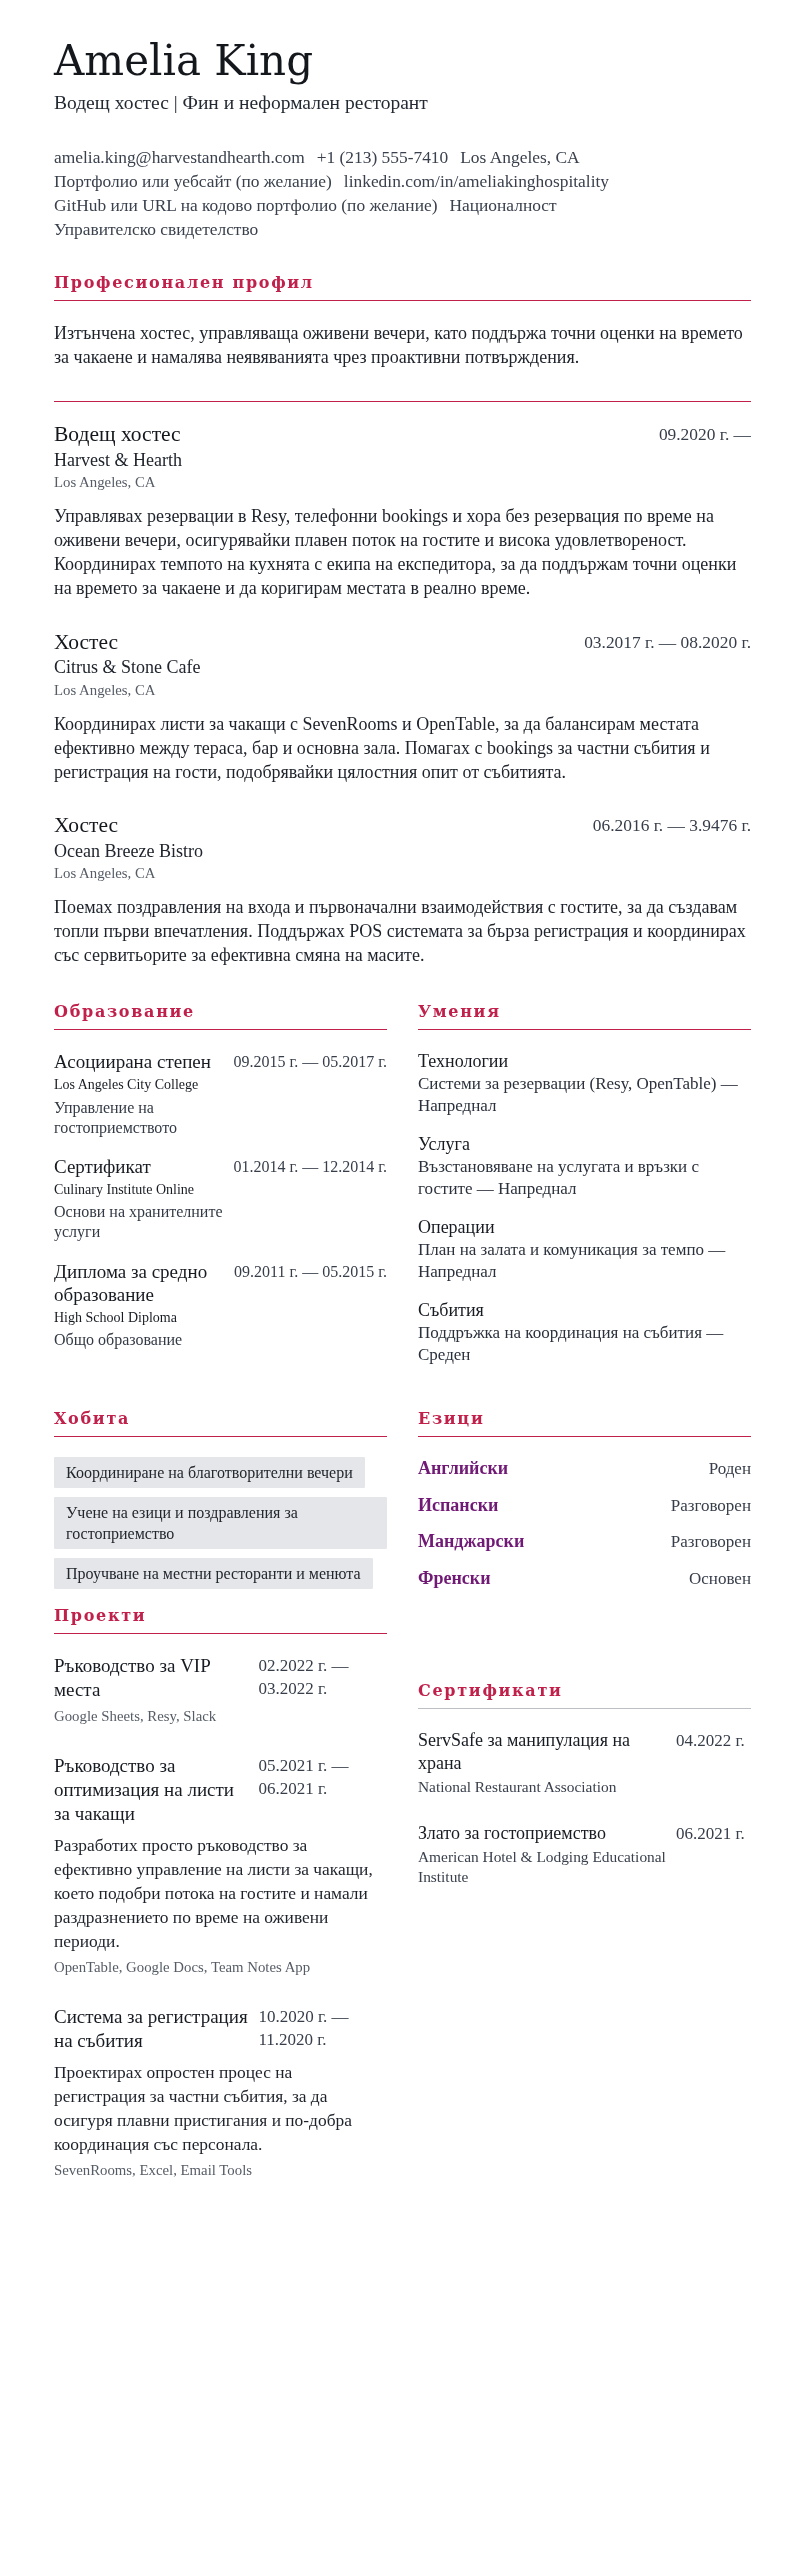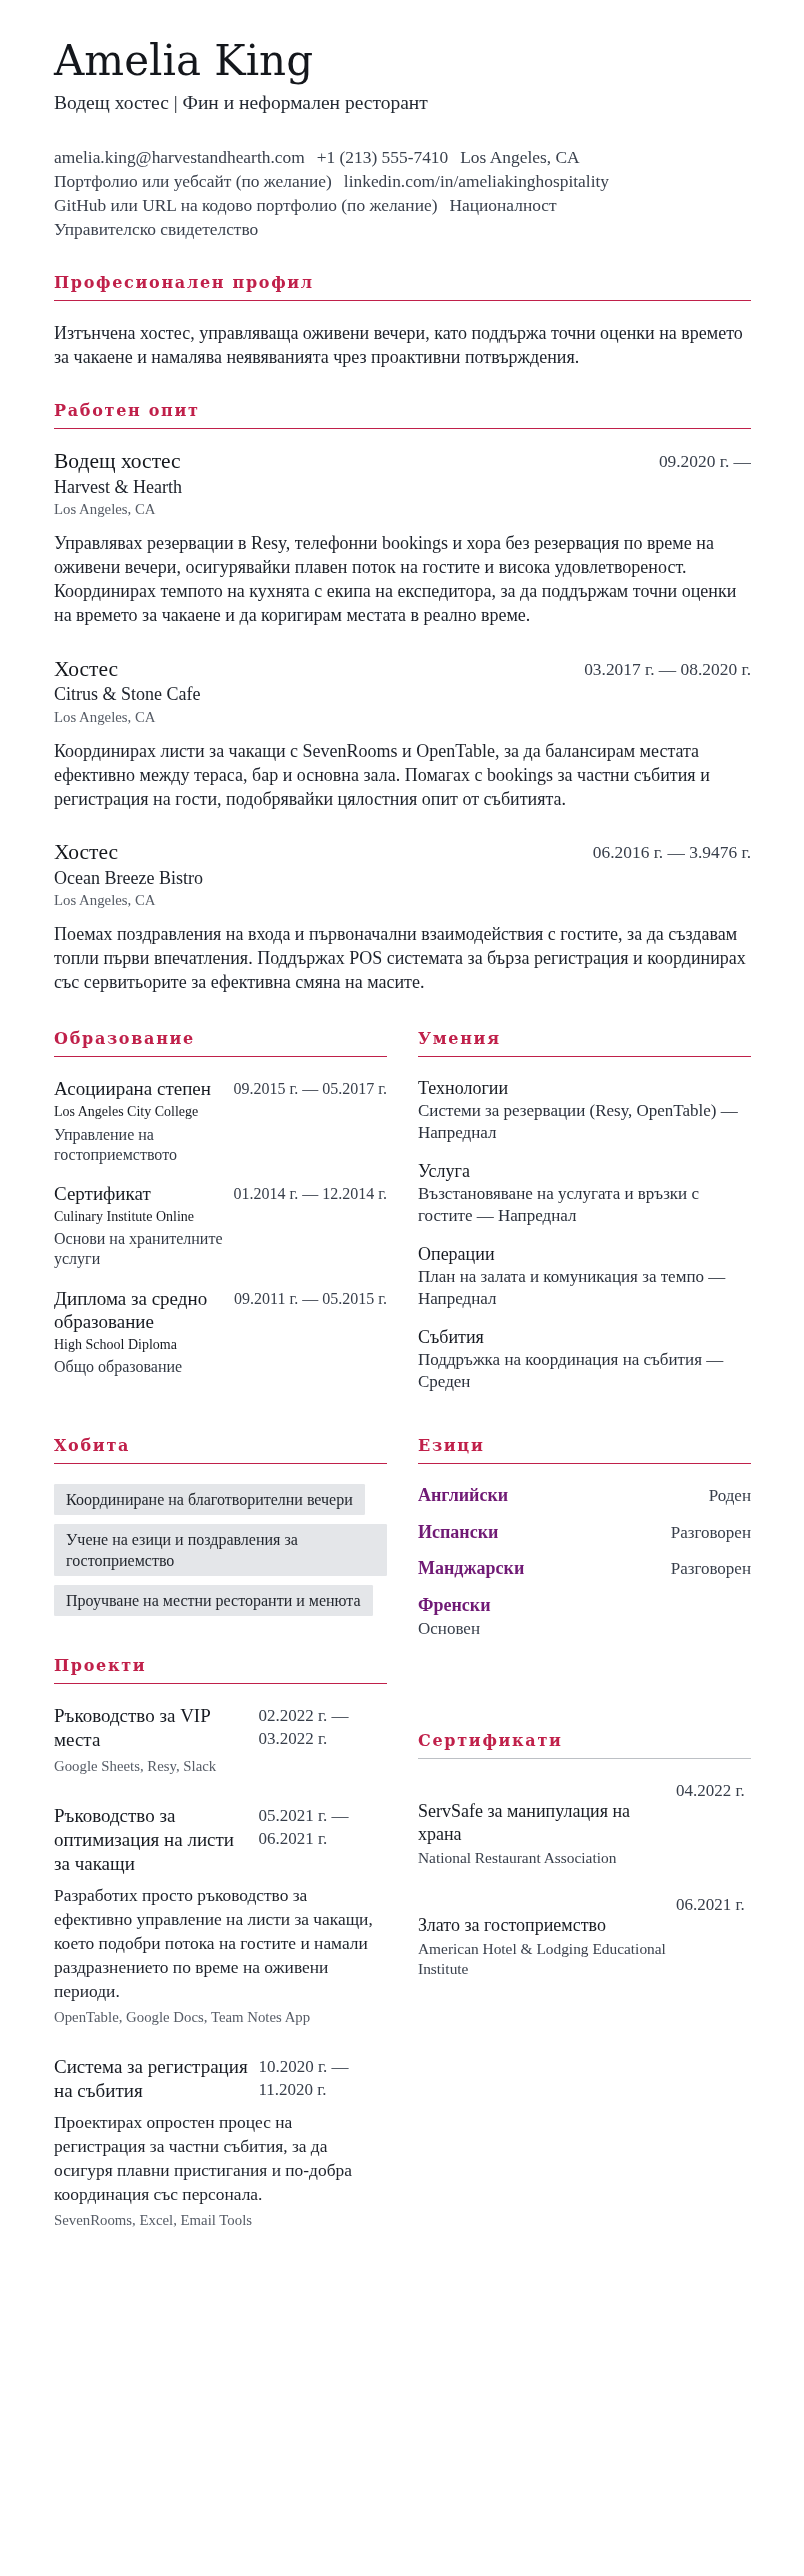--- a/index.html
+++ b/index.html
@@ -110,38 +110,38 @@
     font-size: 16px;
     line-height: 21.5px;
     padding: 4.7px 12px;
     margin-bottom: 8.7px;
     border-radius: 1.3px;
   }
   .pill:last-child { margin-bottom: 0; }
 
   
   .lang-row { display: flex; justify-content: space-between; margin-bottom: 13.4px; }
-  .lang-row:last-child { margin-bottom: 0; flex-direction: column; }
+  .lang-row:last-child { margin-bottom: 0; }
   .lang-name { font-size: 18px; line-height: 23px; color: #701a75; font-weight: bold; }
   .lang-level { font-size: 17px; line-height: 23px; color: #373e4a; }
 
   
   .proj { margin-bottom: 28px; }
   .proj:last-child { margin-bottom: 0; }
   .proj-top { display: flex; }
   .proj-title { flex: 0 0 195px; font-size: 19px; line-height: 24px; color: #171b22; }
   .proj-date { flex: 1 1 auto; font-size: 17px; line-height: 23px; color: #373e4a; padding-left: 9.4px; }
   .proj-desc { margin-top: 6.7px; font-size: 17.4px; line-height: 24px; color: #1d222b; }
   .proj-tools { margin-top: 5.4px; font-size: 14.8px; line-height: 19px; color: #565c66; }
 
   
   .cert-section { margin-top: 75px; }
   .cert { display: flex; margin-bottom: 25.5px; }
   .cert:last-child { margin-bottom: 0; }
-  .cert-main { flex: 1 1 auto; padding-right: 8px; margin-top: 21px; }
+  .cert-main { flex: 1 1 auto; padding-right: 8px; }
   .cert-name { font-size: 18px; line-height: 23.5px; color: #171b22; }
   .cert-org { font-size: 15.4px; line-height: 20px; color: #3a414d; margin-top: 1.3px; }
   .cert-date { flex: 0 0 75px; font-size: 17px; line-height: 23px; color: #373e4a; }
 </style>
 </head>
 <body>
 
 <header>
   <div class="name">Amelia King</div>
   <div class="subtitle">Водещ хостес | Фин и неформален ресторант</div>
@@ -168,21 +168,20 @@
 
 <section class="section">
   <div class="sec-head">Професионален профил</div>
   <hr class="sec-rule">
   <div class="sec-body">
     <p class="para" style="margin:0">Изтънчена хостес, управляваща оживени вечери, като поддържа точни оценки на времето за чакаене и намалява неявяванията чрез проактивни потвърждения.</p>
   </div>
 </section>
 
 <section class="section">
-  <div class="sec-head">Работен опит</div>
   <hr class="sec-rule">
   <div class="sec-body">
 
     <div class="job">
       <div class="job-top">
         <div class="job-title">Водещ хостес</div>
         <div class="job-date">09.2020 г. —</div>
       </div>
       <div class="job-company">Harvest &amp; Hearth</div>
       <div class="job-loc">Los Angeles, CA</div>

